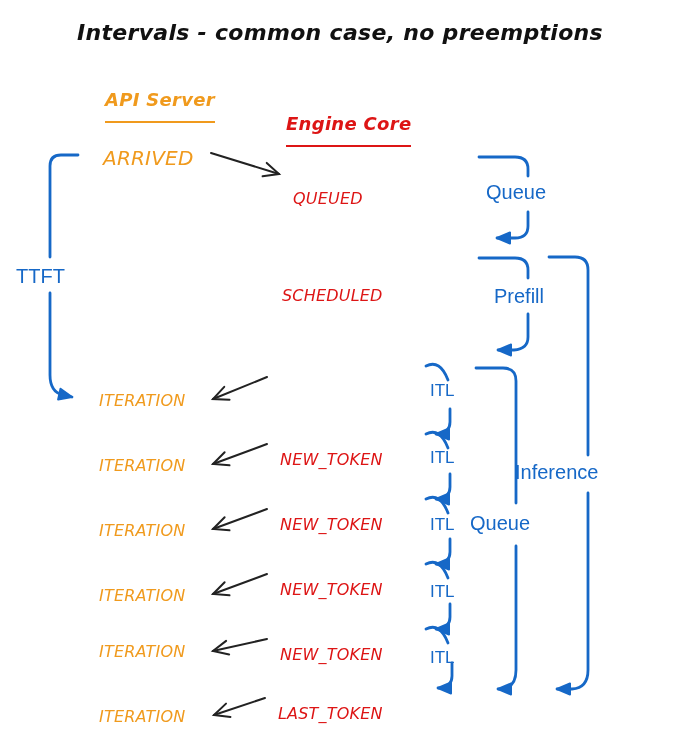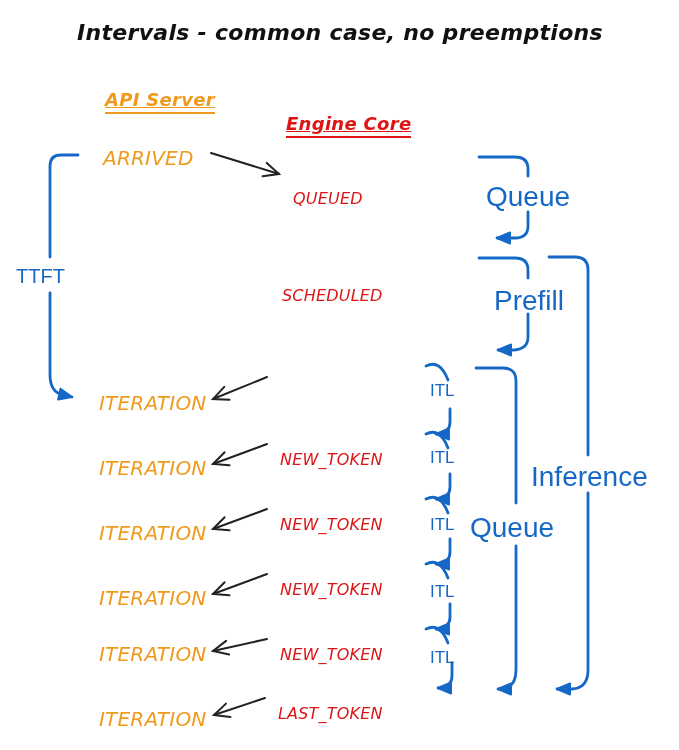--- a/index.html
+++ b/index.html
@@ -7,30 +7,30 @@
     position:relative;width:679px;height:750px;background:#ffffff;
     overflow:hidden;font-family:"DejaVu Sans",sans-serif;
   }
   .abs{position:absolute;white-space:nowrap;}
   .title{
     font-size:22px;font-weight:bold;font-style:italic;color:#111111;
     text-align:center;letter-spacing:.3px;
   }
   .col-head{
     font-size:18px;font-weight:bold;font-style:italic;
-    padding-bottom:2px;border-bottom:2px solid currentColor;letter-spacing:.3px;text-decoration:underline;
+    padding-bottom:11px;border-bottom:2px solid currentColor;letter-spacing:.3px;
   }
   .orange{color:#f09a1d;}
   .red{color:#dd1515;margin-top:24px;}
   .tok{font-style:italic;font-weight:500;letter-spacing:.2px;}
   .tok-big{font-size:20px;}
   .tok-red{font-size:16px;}
-  .tok-iter{font-size:20px;}
+  .tok-iter{font-size:16px;}
   .blue-label{
-    font-family:"Liberation Sans",sans-serif;color:#1668c7;font-size:28px;
+    font-family:"Liberation Sans",sans-serif;color:#1668c7;font-size:20px;
   }
   .blue-small{font-size:17px;}
   .ttft{font-size:20px;}
   svg{position:absolute;left:0;top:0;}
 </style>
 </head>
 <body>
 
 <div id="canvas">
 
@@ -102,21 +102,21 @@
   <div class="abs tok tok-red red" style="left:282px;top:262px;">SCHEDULED</div>
   <div class="abs tok tok-red red" style="left:280px;top:426px;">NEW_TOKEN</div>
   <div class="abs tok tok-red red" style="left:280px;top:491px;">NEW_TOKEN</div>
   <div class="abs tok tok-red red" style="left:280px;top:556px;">NEW_TOKEN</div>
   <div class="abs tok tok-red red" style="left:280px;top:621px;">NEW_TOKEN</div>
   <div class="abs tok tok-red red" style="left:278px;top:680px;">LAST_TOKEN</div>
 
   <div class="abs blue-label ttft" style="left:16px;top:265px;">TTFT</div>
   <div class="abs blue-label" style="left:486px;top:181px;">Queue</div>
   <div class="abs blue-label" style="left:494px;top:285px;text-align:center;">Prefill</div>
-  <div class="abs blue-label" style="left:531px;top:461px;">Inference</div>
+  <div class="abs blue-label" style="left:515px;top:461px;">Inference</div>
   <div class="abs blue-label" style="left:470px;top:512px;">Queue</div>
   <div class="abs blue-label blue-small" style="left:430px;top:381px;">ITL</div>
   <div class="abs blue-label blue-small" style="left:430px;top:448px;">ITL</div>
   <div class="abs blue-label blue-small" style="left:430px;top:515px;">ITL</div>
   <div class="abs blue-label blue-small" style="left:430px;top:582px;">ITL</div>
   <div class="abs blue-label blue-small" style="left:430px;top:648px;">ITL</div>
 
 </div>
 
 </body></html>

